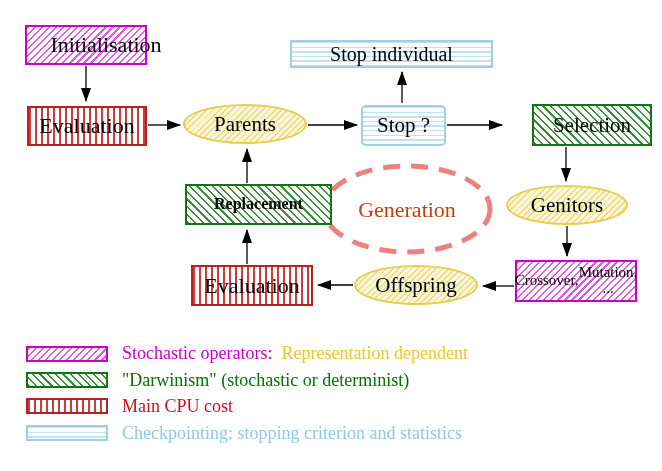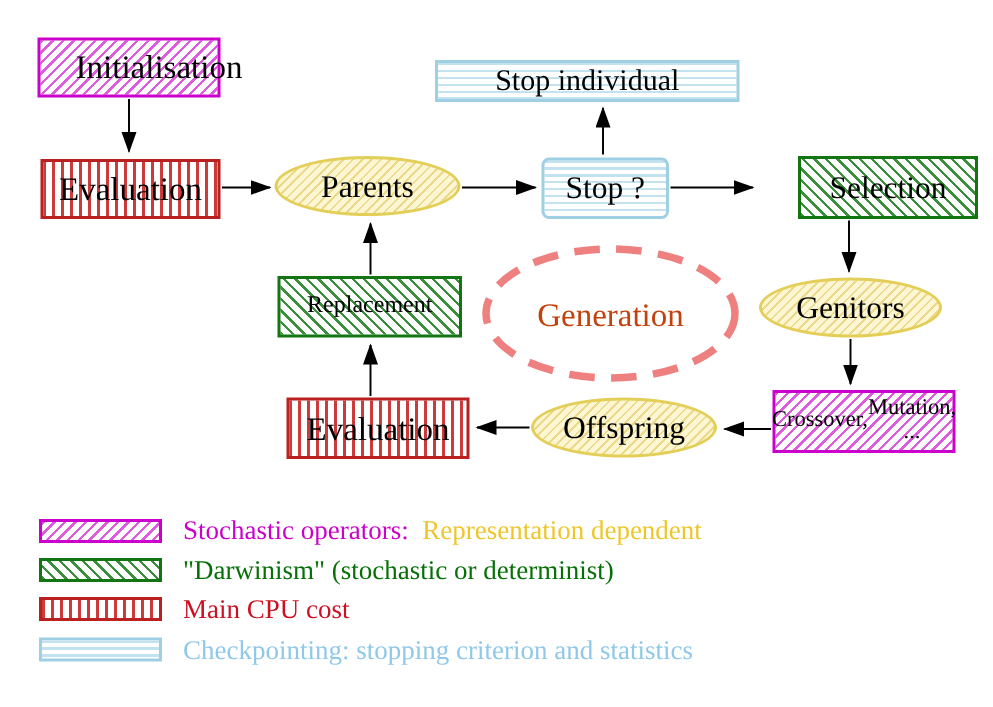--- a/index.html
+++ b/index.html
@@ -38,21 +38,21 @@
   #initialisation{left:25px;top:25px;width:122px;height:40px;font-size:22px;padding-left:40px;}
   #evaluation-top{left:27px;top:106px;width:120px;height:40px;font-size:22px;}
   #parents{left:183px;top:104px;width:124px;height:40px;}
   #best-individual{left:290px;top:40px;width:203px;height:28px;font-size:20px;}
   #stop{left:361px;top:105px;width:85px;height:41px;border-radius:5px;text-align:right;}
   #selection{left:532px;top:104px;width:120px;height:42px;}
   #genitors{left:506px;top:185px;width:122px;height:40px;}
   #crossover{left:515px;top:260px;width:122px;height:42px;flex-direction:row;font-size:15px;}
   #offspring{left:354px;top:265px;width:124px;height:40px;}
   #evaluation-bottom{left:191px;top:265px;width:122px;height:41px;font-size:22px;}
-  #replacement{left:185px;top:184px;width:123px;height:41px;}
+  #replacement{left:185px;top:184px;width:147px;height:41px;font-weight:bold;}
   #generation-label{
     position:absolute;left:322px;top:167px;width:170px;height:85px;
     display:flex;align-items:center;justify-content:center;
     color:#c2410c;font-size:22px;
   }
   
   #arrows{position:absolute;left:0;top:0;pointer-events:none;}
   
   .swatch{position:absolute;left:26px;width:82px;height:16px;box-sizing:border-box;}
   #swatch-stochastic{top:346px;}

